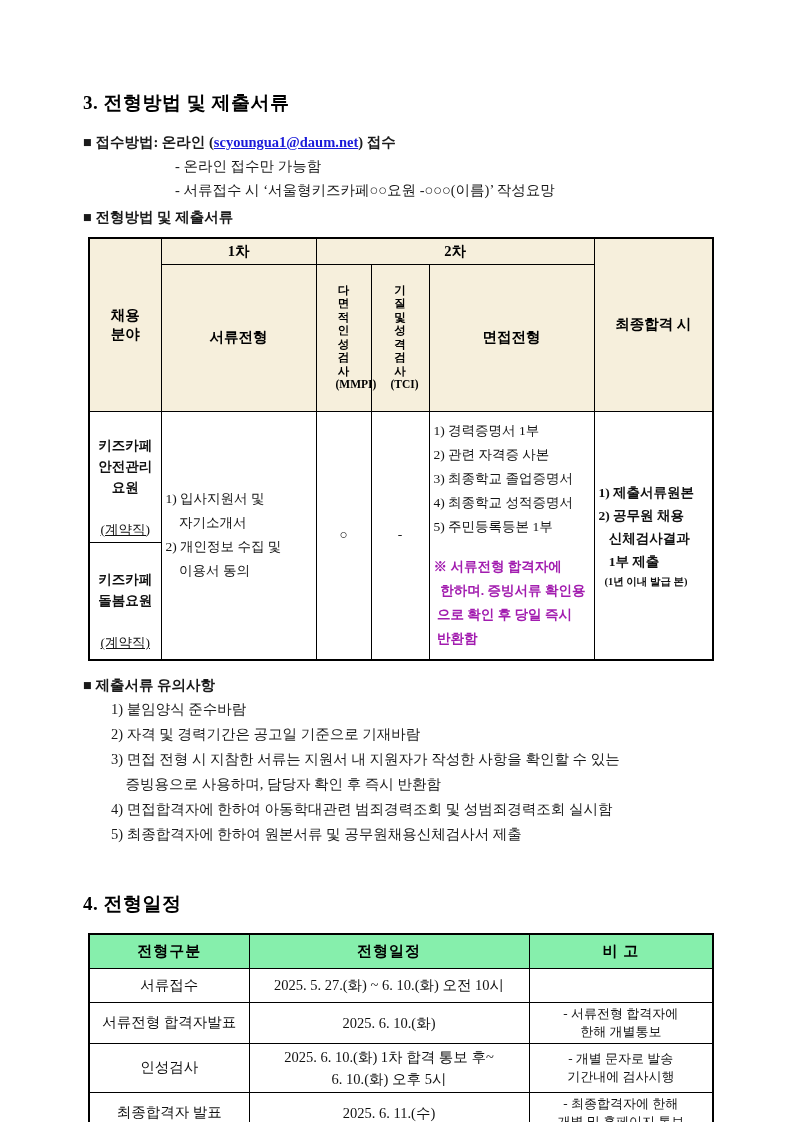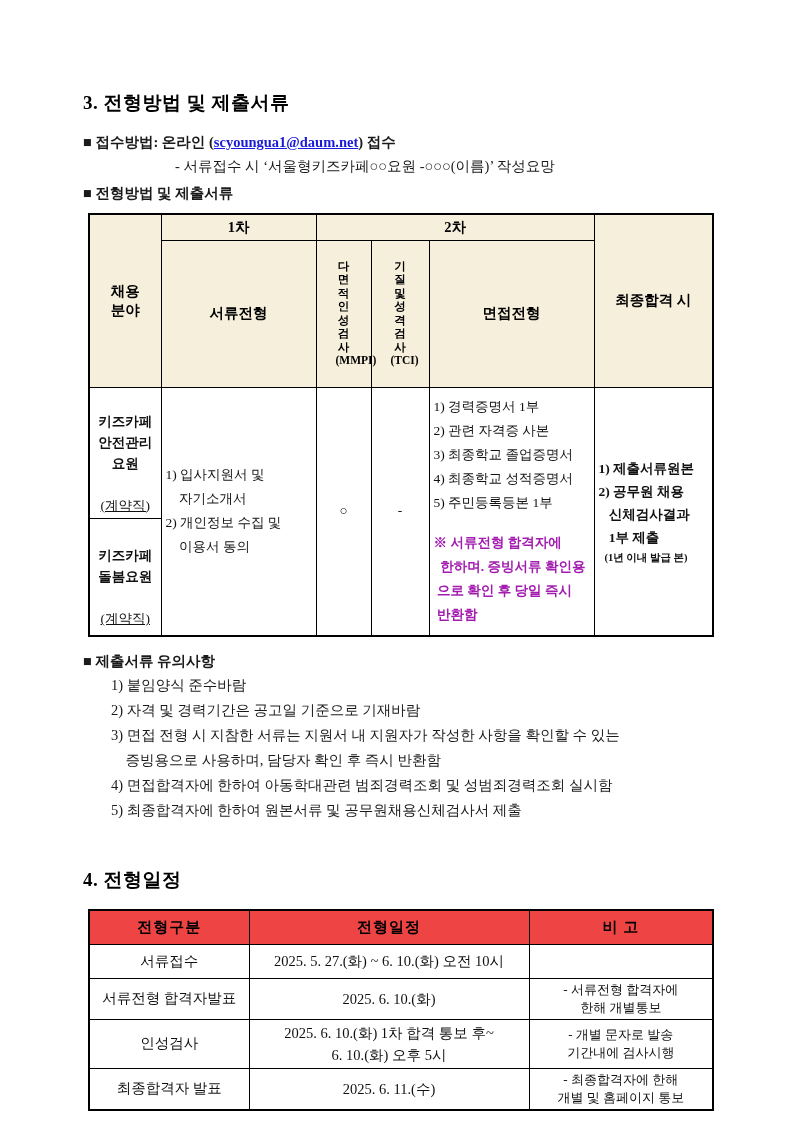--- a/index.html
+++ b/index.html
@@ -35,36 +35,37 @@
   .final-small{font-size:10.5px;font-weight:bold;white-space:pre-line;margin-top:2px;padding-left:6px;}
 
   .notes{margin-top:12px;}
   .notes-title{font-weight:bold;}
   .note-item{margin-left:28px;white-space:pre-line;line-height:25px;}
   .note-blue{color:#1a1ad9;}
 
   .sec4{margin-top:44px;}
   .t2{width:624px;margin:16px 0 0 5px;border:2px solid #000;}
   .t2 th,.t2 td{border:1px solid #000;padding:2px 4px;text-align:center;vertical-align:middle;}
-  .t2 th{background:#ef4444;font-size:15px;font-weight:bold;color:#000;letter-spacing:1px;}
+  .t2 th{background:#86efac;font-size:15px;font-weight:bold;color:#000;letter-spacing:1px;}
   .t2 td{font-size:14.5px;}
   .t2 .remark{font-size:13px;line-height:18px;white-space:pre-line;}
   .t2 .sched{white-space:pre-line;line-height:22px;}
 </style>
 </head>
 <body>
 
 <div class="page">
   <div class="content">
 
     <h3 class="sec-title">3. 전형방법 및 제출서류</h3>
 
     <div class="line bullet-line">
       <span>■ 접수방법: 온라인 (</span><span class="email-link">scyoungua1@daum.net</span><span>) 접수</span>
     </div>
+    <div class="line sub">- 온라인 접수만 가능함</div>
     <div class="line sub">- 서류접수 시 ‘서울형키즈카페○○요원 -○○○(이름)’ 작성요망</div>
 
     <div class="line method-line">■ 전형방법 및 제출서류</div>
 
     <table class="t1">
       <colgroup>
         <col style="width:72px">
           <col style="width:155px">
           <col style="width:55px">
         <col style="width:58px">

